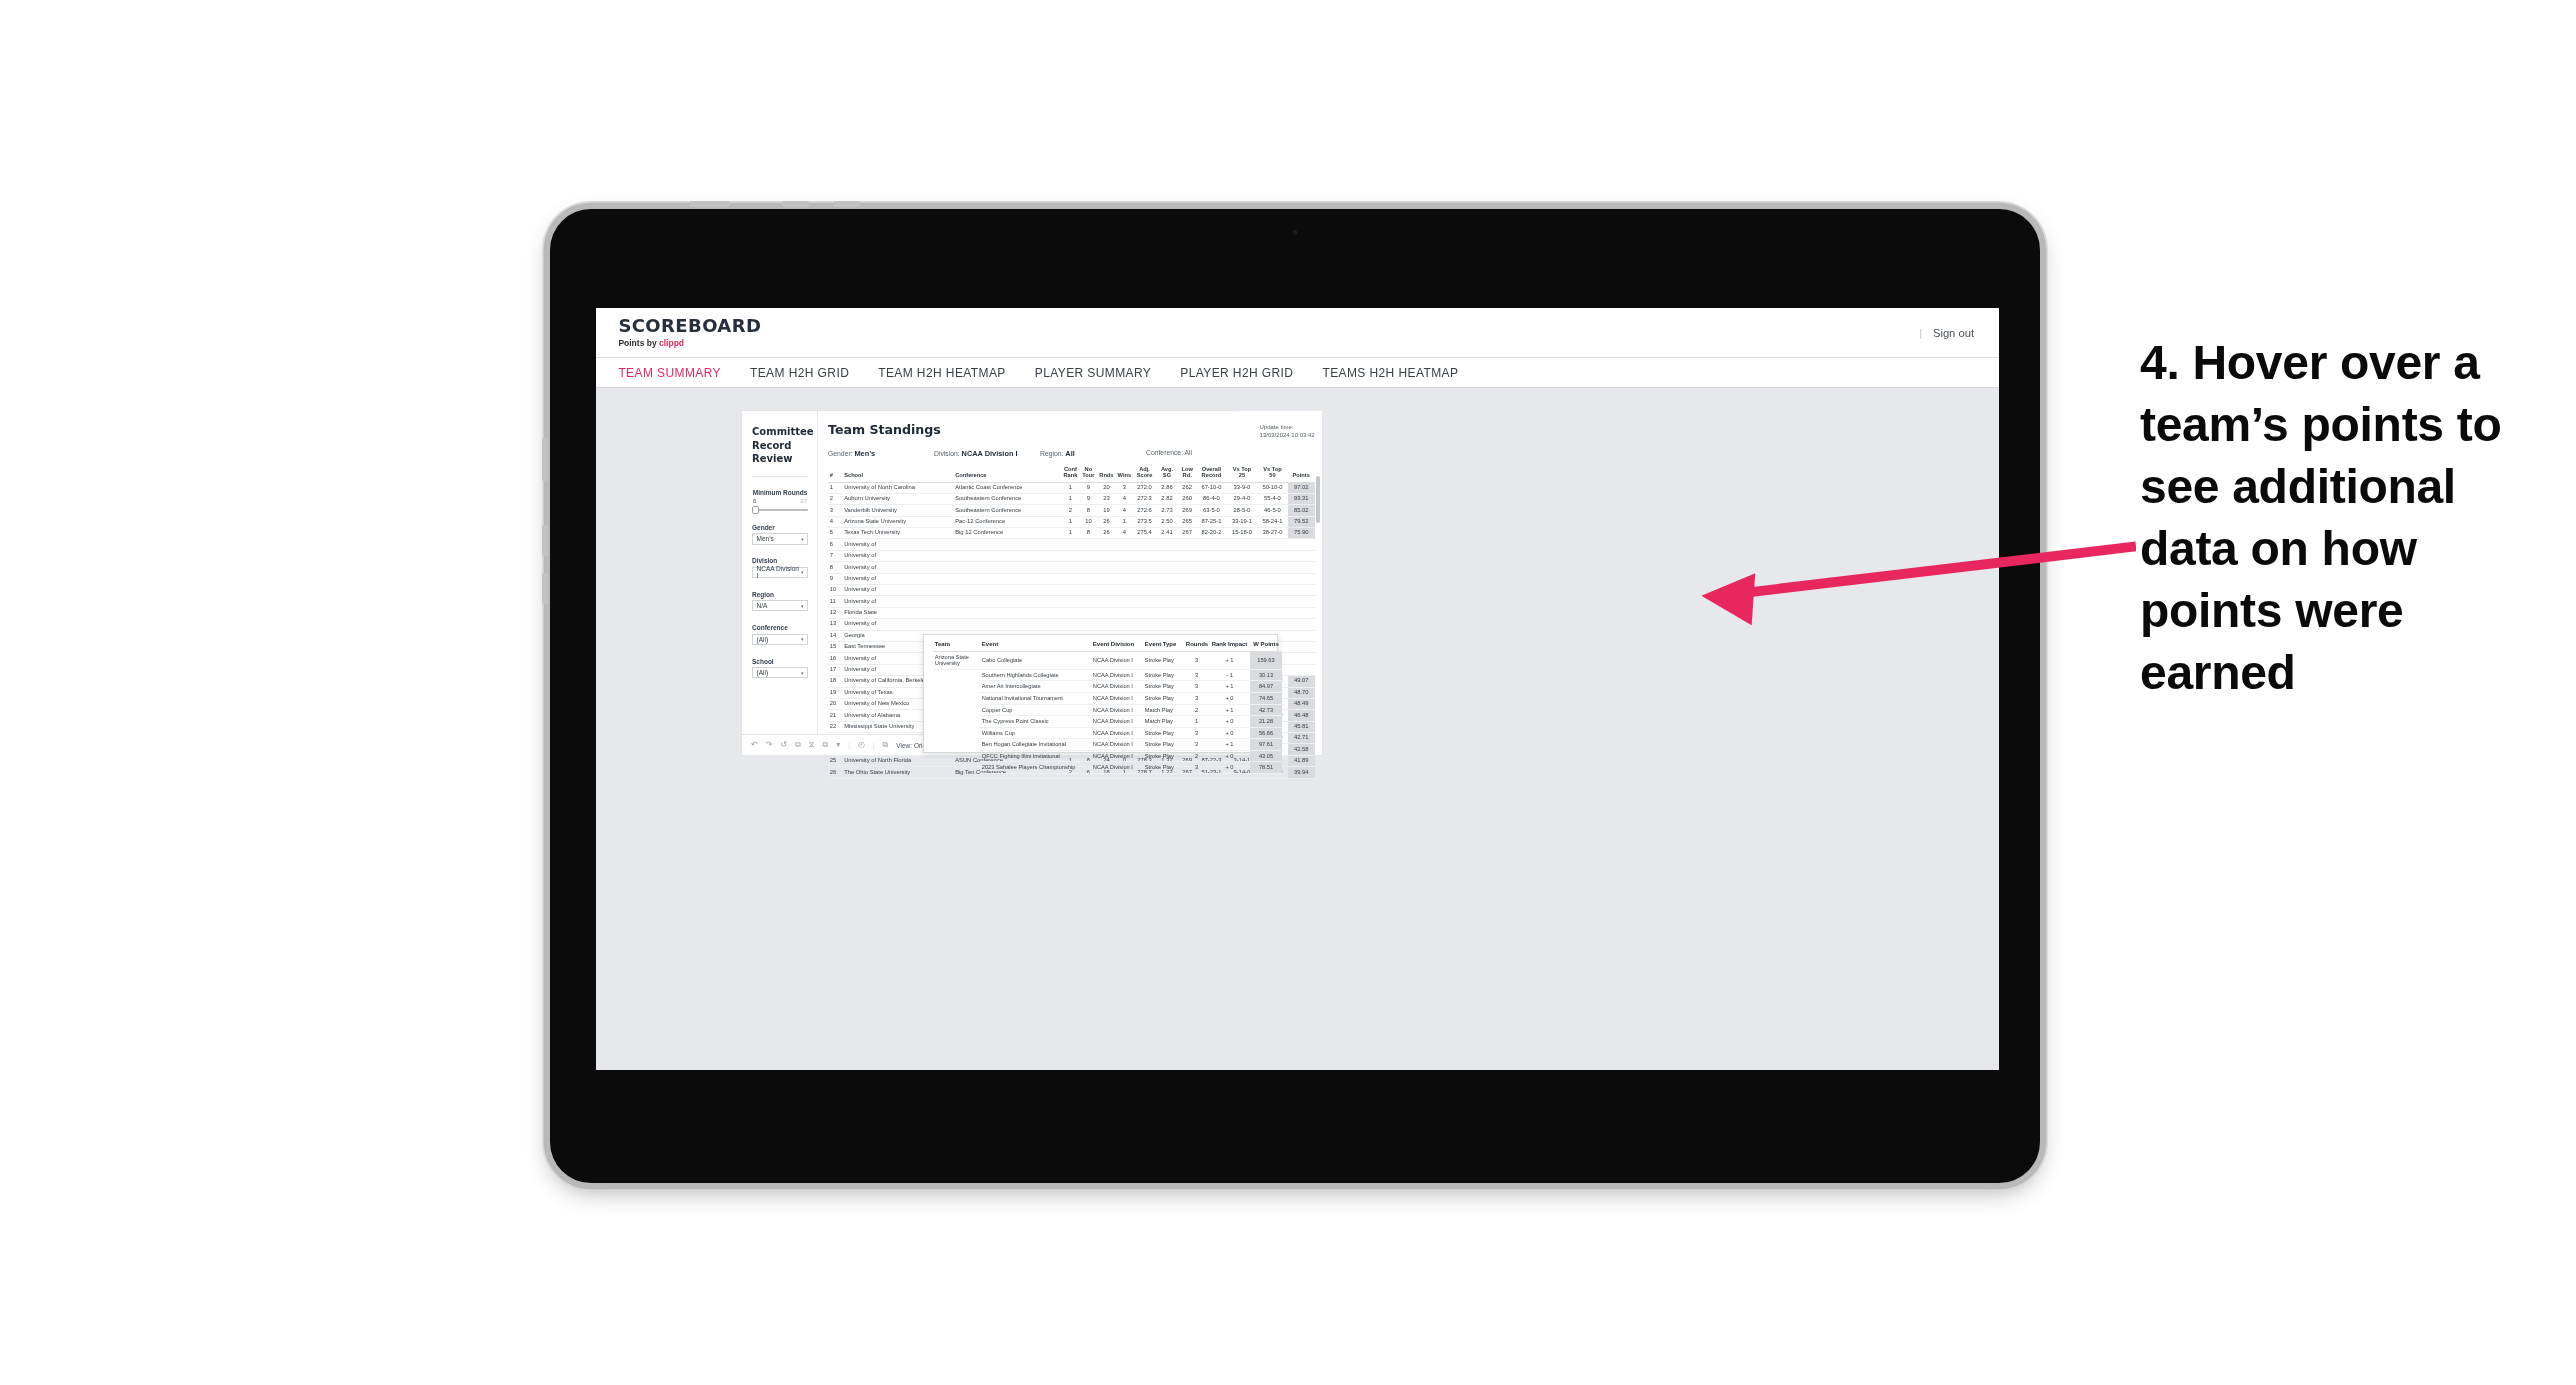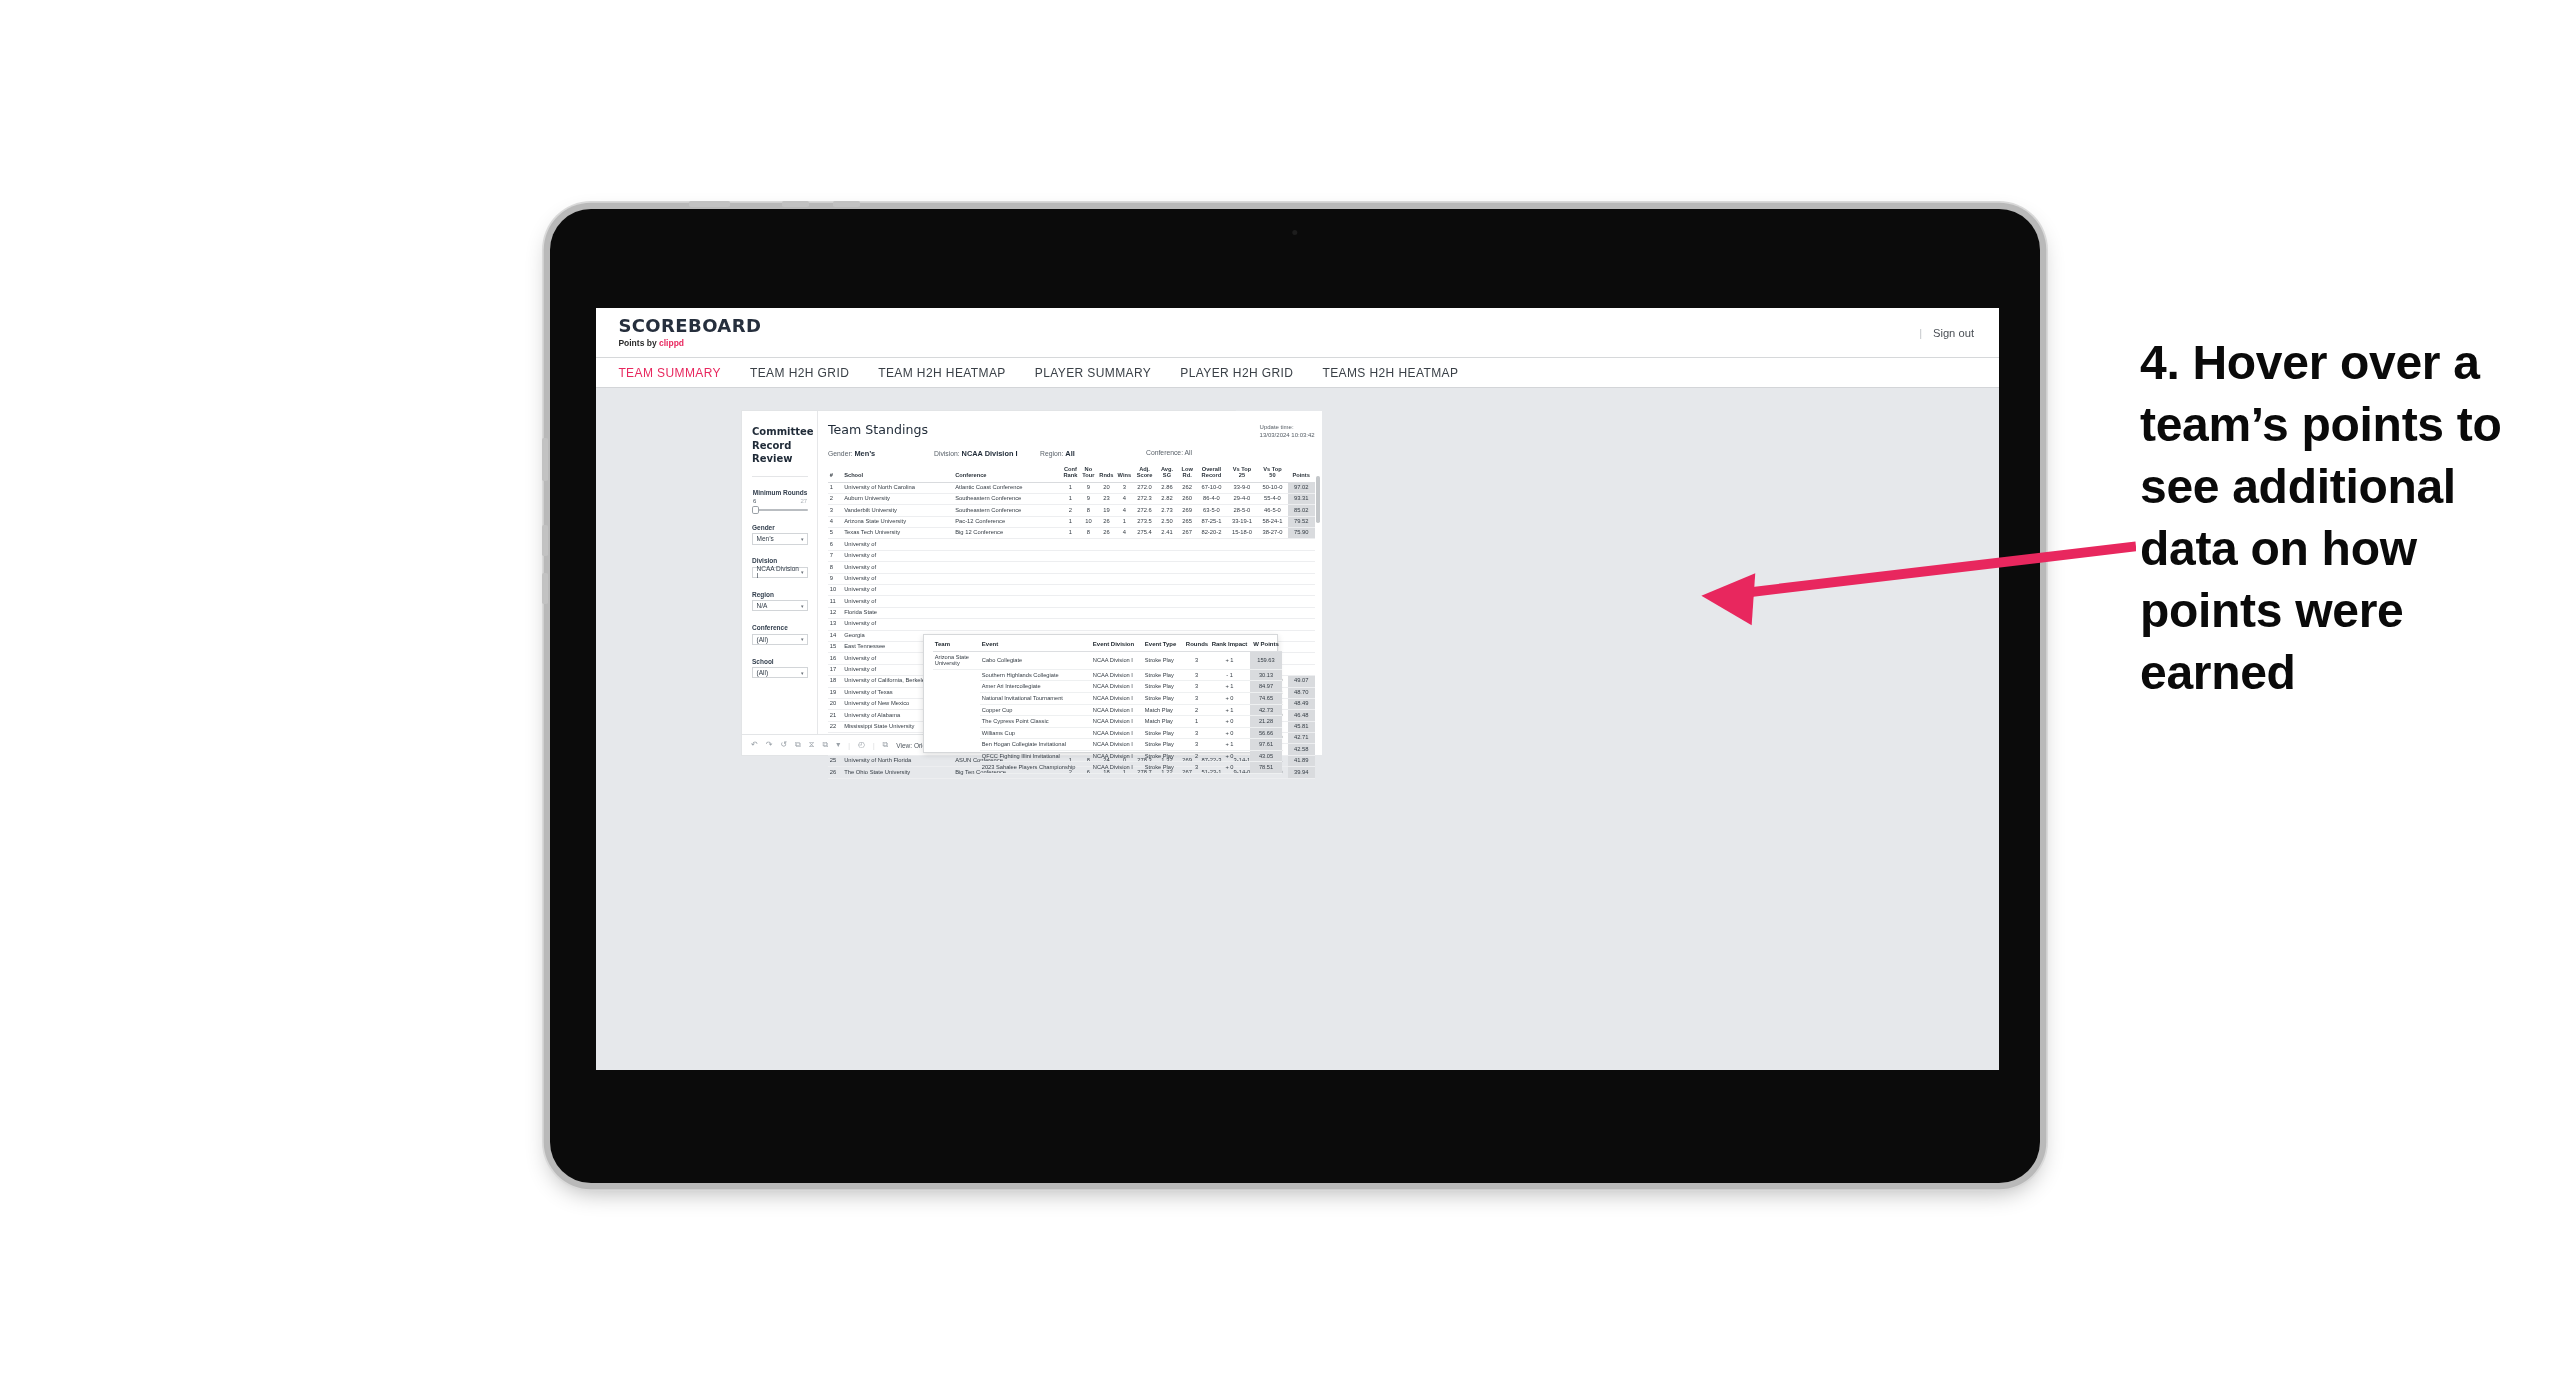--- a/index.html
+++ b/index.html
@@ -140,21 +140,21 @@
     height: 11.2px; border: 0.9px solid #d2d5d8; background:#fff;
     display: flex; align-items: center; padding: 0 3.6px;
     font-size: 6.5px; color: #2f3a46;
   }
   .select .caret { margin-left: auto; font-size: 5px; color: #6a7179; }
 
   
   .panel { flex: 1; position: relative; padding: 10.8px 7.2px 0 10px; background:#fff; }
   .panel-head { display: flex; align-items: flex-start; }
   .p-title {
-    font-size: 12.6px; font-weight: 400; color: #1f2a37;
+    font-size: 12.6px; font-weight: 700; color: #1f2a37;
     font-family: "DejaVu Sans", sans-serif;
   }
   .updbox { margin-left: auto; text-align: left; font-size: 6px; color: #545c64; line-height: 1.45; padding-top:0.9px;}
   .filters-row { display: flex; margin-top: 9px; font-size: 6.8px; color: #5a626a; }
   .filters-row .fx { width: 106px; }
   .filters-row .fx b { color: #1f2a37; font-size: 7.4px; font-weight: 700; }
 
   
   table.standings { width: 100%; border-collapse: collapse; margin-top: 8px; table-layout: fixed; }
   table.standings th {

